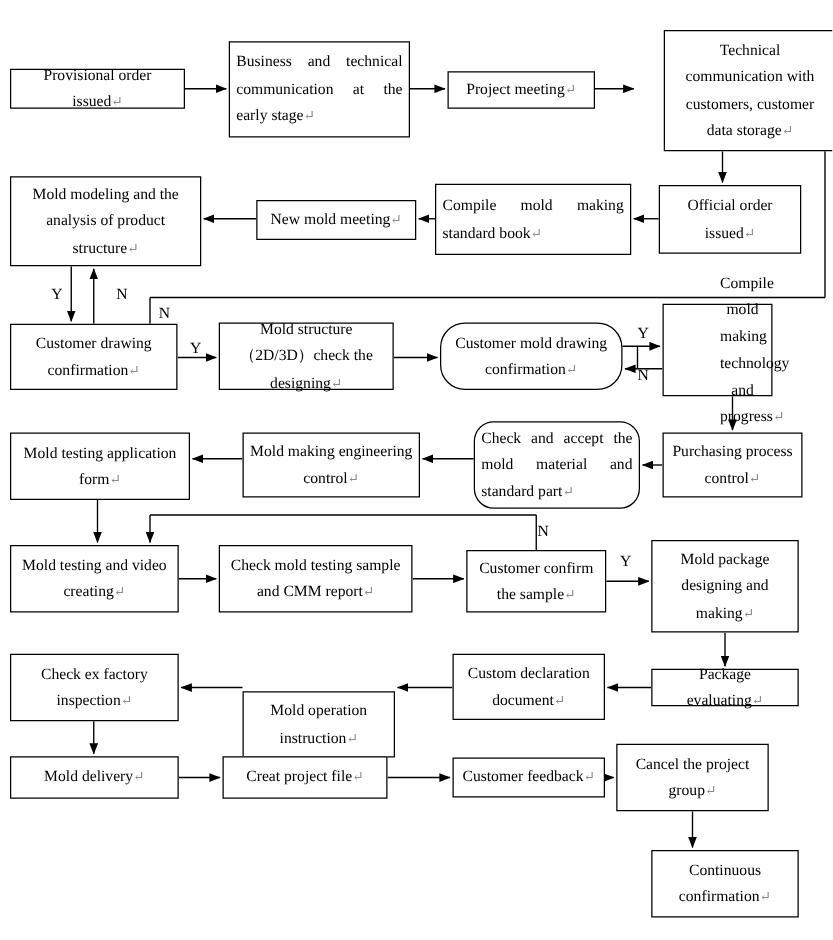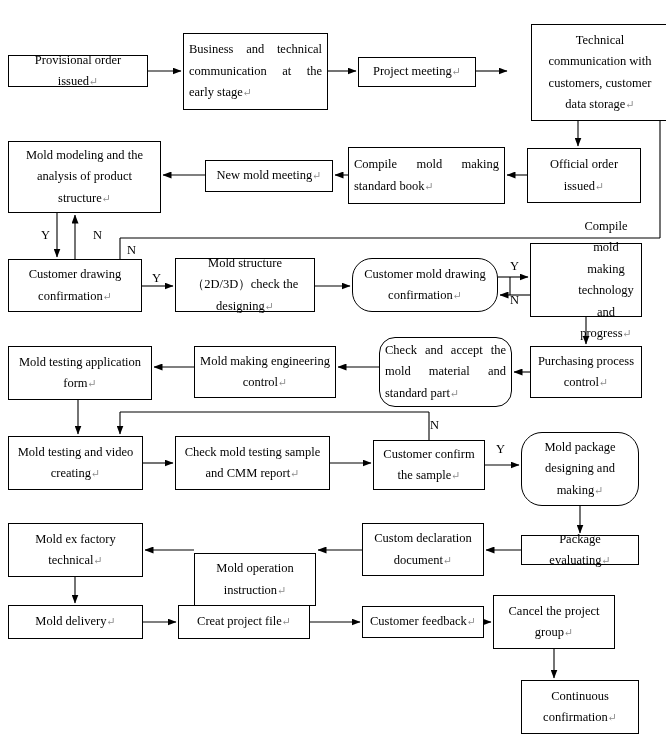--- a/index.html
+++ b/index.html
@@ -138,21 +138,21 @@
     </div>
 
   <div class="node" style="left:175px;top:258px;width:140px;height:54px;">
       <span class="txt"><span>Mold structure（2D/3D）check the designing</span><span class="pilcrow">↵</span></span>
     </div>
 
   <div class="node" style="left:352px;top:258px;width:146px;height:54px;border-radius:20px;">
       <span class="txt"><span>Customer mold drawing confirmation</span><span class="pilcrow">↵</span></span>
     </div>
 
-  <div class="node" style="left:530px;top:243px;width:112px;height:74px;padding-left:45px;">
+  <div class="node" style="left:530px;top:243px;width:88px;height:74px;padding-left:45px;">
       <span class="txt"><span>Compile mold making technology and progress</span><span class="pilcrow">↵</span></span>
     </div>
 
   <div class="node" style="left:8px;top:346px;width:144px;height:54px;">
       <span class="txt"><span>Mold testing application form</span><span class="pilcrow">↵</span></span>
     </div>
 
   <div class="node" style="left:194px;top:346px;width:142px;height:52px;">
       <span class="txt"><span>Mold making engineering control</span><span class="pilcrow">↵</span></span>
     </div>
@@ -170,26 +170,26 @@
     </div>
 
   <div class="node" style="left:175px;top:436px;width:155px;height:54px;">
       <span class="txt"><span>Check mold testing sample and CMM report</span><span class="pilcrow">↵</span></span>
     </div>
 
   <div class="node" style="left:373px;top:440px;width:112px;height:50px;">
       <span class="txt"><span>Customer confirm the sample</span><span class="pilcrow">↵</span></span>
     </div>
 
-  <div class="node" style="left:521px;top:432px;width:118px;height:74px;border-radius:21px;">
+  <div class="node" style="left:521px;top:432px;width:118px;height:74px;">
       <span class="txt"><span>Mold package designing and making</span><span class="pilcrow">↵</span></span>
     </div>
 
   <div class="node" style="left:8px;top:523px;width:135px;height:54px;">
-      <span class="txt"><span>Mold ex factory technical</span><span class="pilcrow">↵</span></span>
+      <span class="txt"><span>Check ex factory inspection</span><span class="pilcrow">↵</span></span>
     </div>
 
   <div class="node" style="left:194px;top:553px;width:122px;height:53px;">
       <span class="txt"><span>Mold operation instruction</span><span class="pilcrow">↵</span></span>
     </div>
 
   <div class="node" style="left:362px;top:523px;width:122px;height:53px;">
       <span class="txt"><span>Custom declaration document</span><span class="pilcrow">↵</span></span>
     </div>
 

